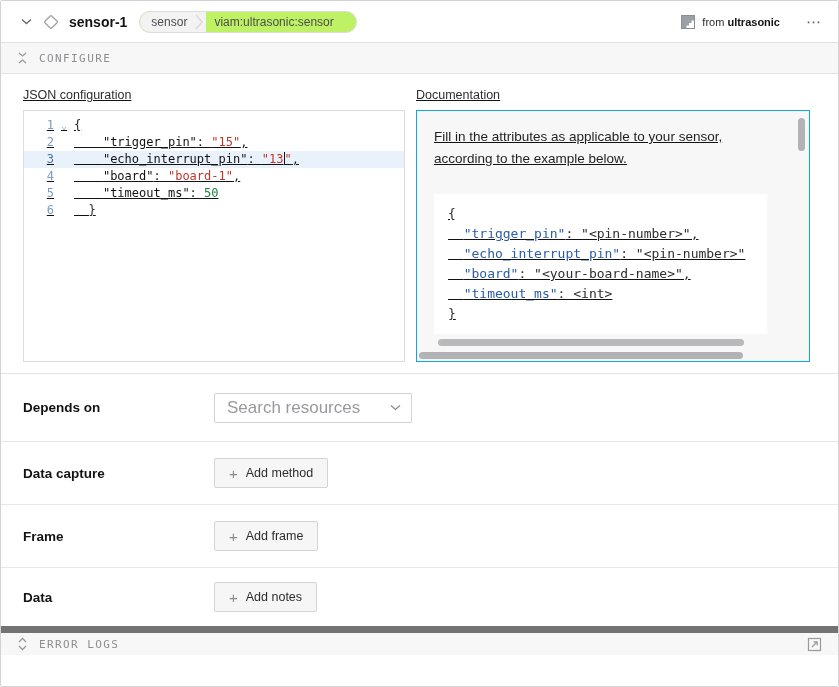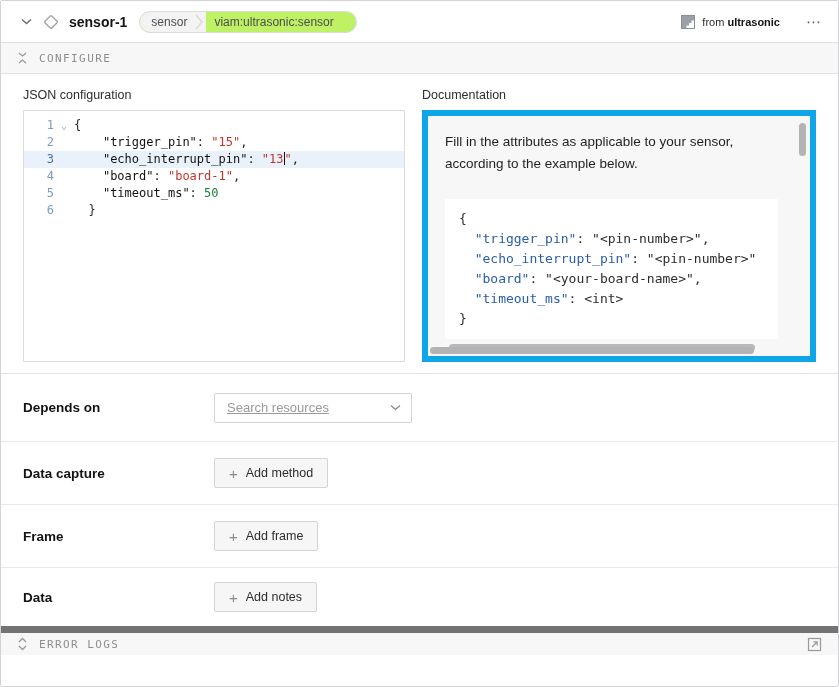--- a/index.html
+++ b/index.html
@@ -29,63 +29,63 @@
   .bar { background:#f7f7f8; display:flex; align-items:center; padding:0 16px;
          font-family:"DejaVu Sans Mono", monospace; font-size:11px; letter-spacing:1.4px; color:#8e8e91; }
   .bar-configure { height:31px; flex:0 0 31px; border-bottom:1px solid #e3e3e5; cursor:pointer; }
   .bar-error { height:29px; flex:0 0 29px; border-top:7px solid #737373; cursor:pointer; }
   .bar-test { height:31px; flex:0 0 31px; border-top:1px solid #d9d9db; cursor:pointer; }
   .bar .bar-label { margin-left:11px; }
   .bar .bar-right { margin-left:auto; display:flex; align-items:center; }
 
   
   .config-area { height:300px; flex:0 0 300px; border-bottom:1px solid #e3e3e5; background:#fff;
-                 display:flex; padding:14px 24px 0 22px; gap:17px; }
+                 display:flex; padding:14px 24px 0 22px; gap:11px;text-decoration:underline; }
   .col-left { width:382px; flex:0 0 382px; display:flex; flex-direction:column; }
   .col-right { width:394px; flex:0 0 394px; display:flex; flex-direction:column; }
   .panel-label { font-size:12.5px; color:#2e2e30; margin-bottom:8px; }
 
   
   .editor { height:252px; border:1px solid #dcdcde; background:#fff; padding-top:6px;
             font-family:"DejaVu Sans Mono", monospace; font-size:12px; overflow:hidden; cursor:text; }
   .ed-row { display:flex; height:17px; line-height:17px; }
   .ed-row.active { background:#e9f1fa; }
   .ed-num { width:30px; flex:0 0 30px; text-align:right; color:#7b9cc4; user-select:none; }
   .ed-row.active .ed-num { color:#49739f; }
   .ed-fold { width:20px; flex:0 0 20px; text-align:center; color:#8fa7c6; font-size:10px; user-select:none; cursor:pointer; }
   .ed-code { white-space:pre; }
   .tk-plain { color:#1f1f1f; }
   .tk-key { color:#121212; }
   .tk-str { color:#c0362c; }
   .tk-num { color:#1a7f37; }
   .caret { display:inline-block; width:0; height:13px; border-left:1.3px solid #111; vertical-align:-2px; }
 
   
-  .doc-panel { height:252px; border:6px solid #0ea5e9; background:#f7f7f8; position:relative; overflow:hidden; }
+  .doc-panel { height:252px; border:1px solid #0ea5e9; background:#f7f7f8; position:relative; overflow:hidden; }
   .doc-inner { padding:15px 30px 0 17px; }
   .doc-intro { font-size:13.5px; line-height:22px; color:#1f1f21; max-width:345px; }
   .doc-code { margin-top:24px; width:333px; background:#fff; padding:10px 0 10px 14px; overflow:hidden; }
   .doc-line { font-family:"DejaVu Sans Mono", monospace; font-size:13px; line-height:20px; white-space:pre; color:#2d2d2d; }
   .doc-line .tk-key { color:#2a5caa; }
   .doc-line .tk-plain { color:#2d2d2d; }
   .hthumb1 { margin:5px 0 0 4px; width:306px; height:7px; border-radius:4px; background:#b9b9bb; cursor:pointer; }
   .vthumb { position:absolute; top:7px; right:4px; width:7px; height:33px; border-radius:4px; background:#b3b3b5; cursor:pointer; }
   .hthumb2 { position:absolute; bottom:2px; left:2px; width:324px; height:7px; border-radius:4px; background:#b3b3b5; cursor:pointer; }
 
   
   .row { display:flex; align-items:center; padding-left:22px; background:#fff; }
   .row-depends { height:68px; flex:0 0 68px; border-bottom:1px solid #e8e8ea; }
   .row-capture { height:63px; flex:0 0 63px; border-bottom:1px solid #e8e8ea; }
   .row-frame { height:63px; flex:0 0 63px; border-bottom:1px solid #e8e8ea; }
   .row-notes { height:58px; flex:0 0 58px; }
   .row-label { width:191px; flex:0 0 191px; font-size:13.5px; font-weight:700; color:#131313; }
 
   .select { width:198px; height:30px; border:1px solid #d4d4d6; background:#fff; border-radius:2px;
             display:flex; align-items:center; padding:0 10px 0 12px; cursor:pointer; }
-  .select .ph { font-size:13px; color:#9a9a9e; flex:1;text-decoration:underline; }
+  .select .ph { font-size:17px; color:#9a9a9e; flex:1; }
 
   .btn { height:30px; display:inline-flex; align-items:center; padding:0 14px; background:#f6f6f7;
          border:1px solid #d4d4d6; border-radius:2px; font-size:12.5px; color:#2d2d2f; cursor:pointer;
          font-family:"Liberation Sans", sans-serif; }
   .btn .plus { color:#8a8a8e; font-size:15px; margin-right:8px; font-weight:400; line-height:1; }
 
   svg { display:block; }
 </style>
 </head>
 <body>

